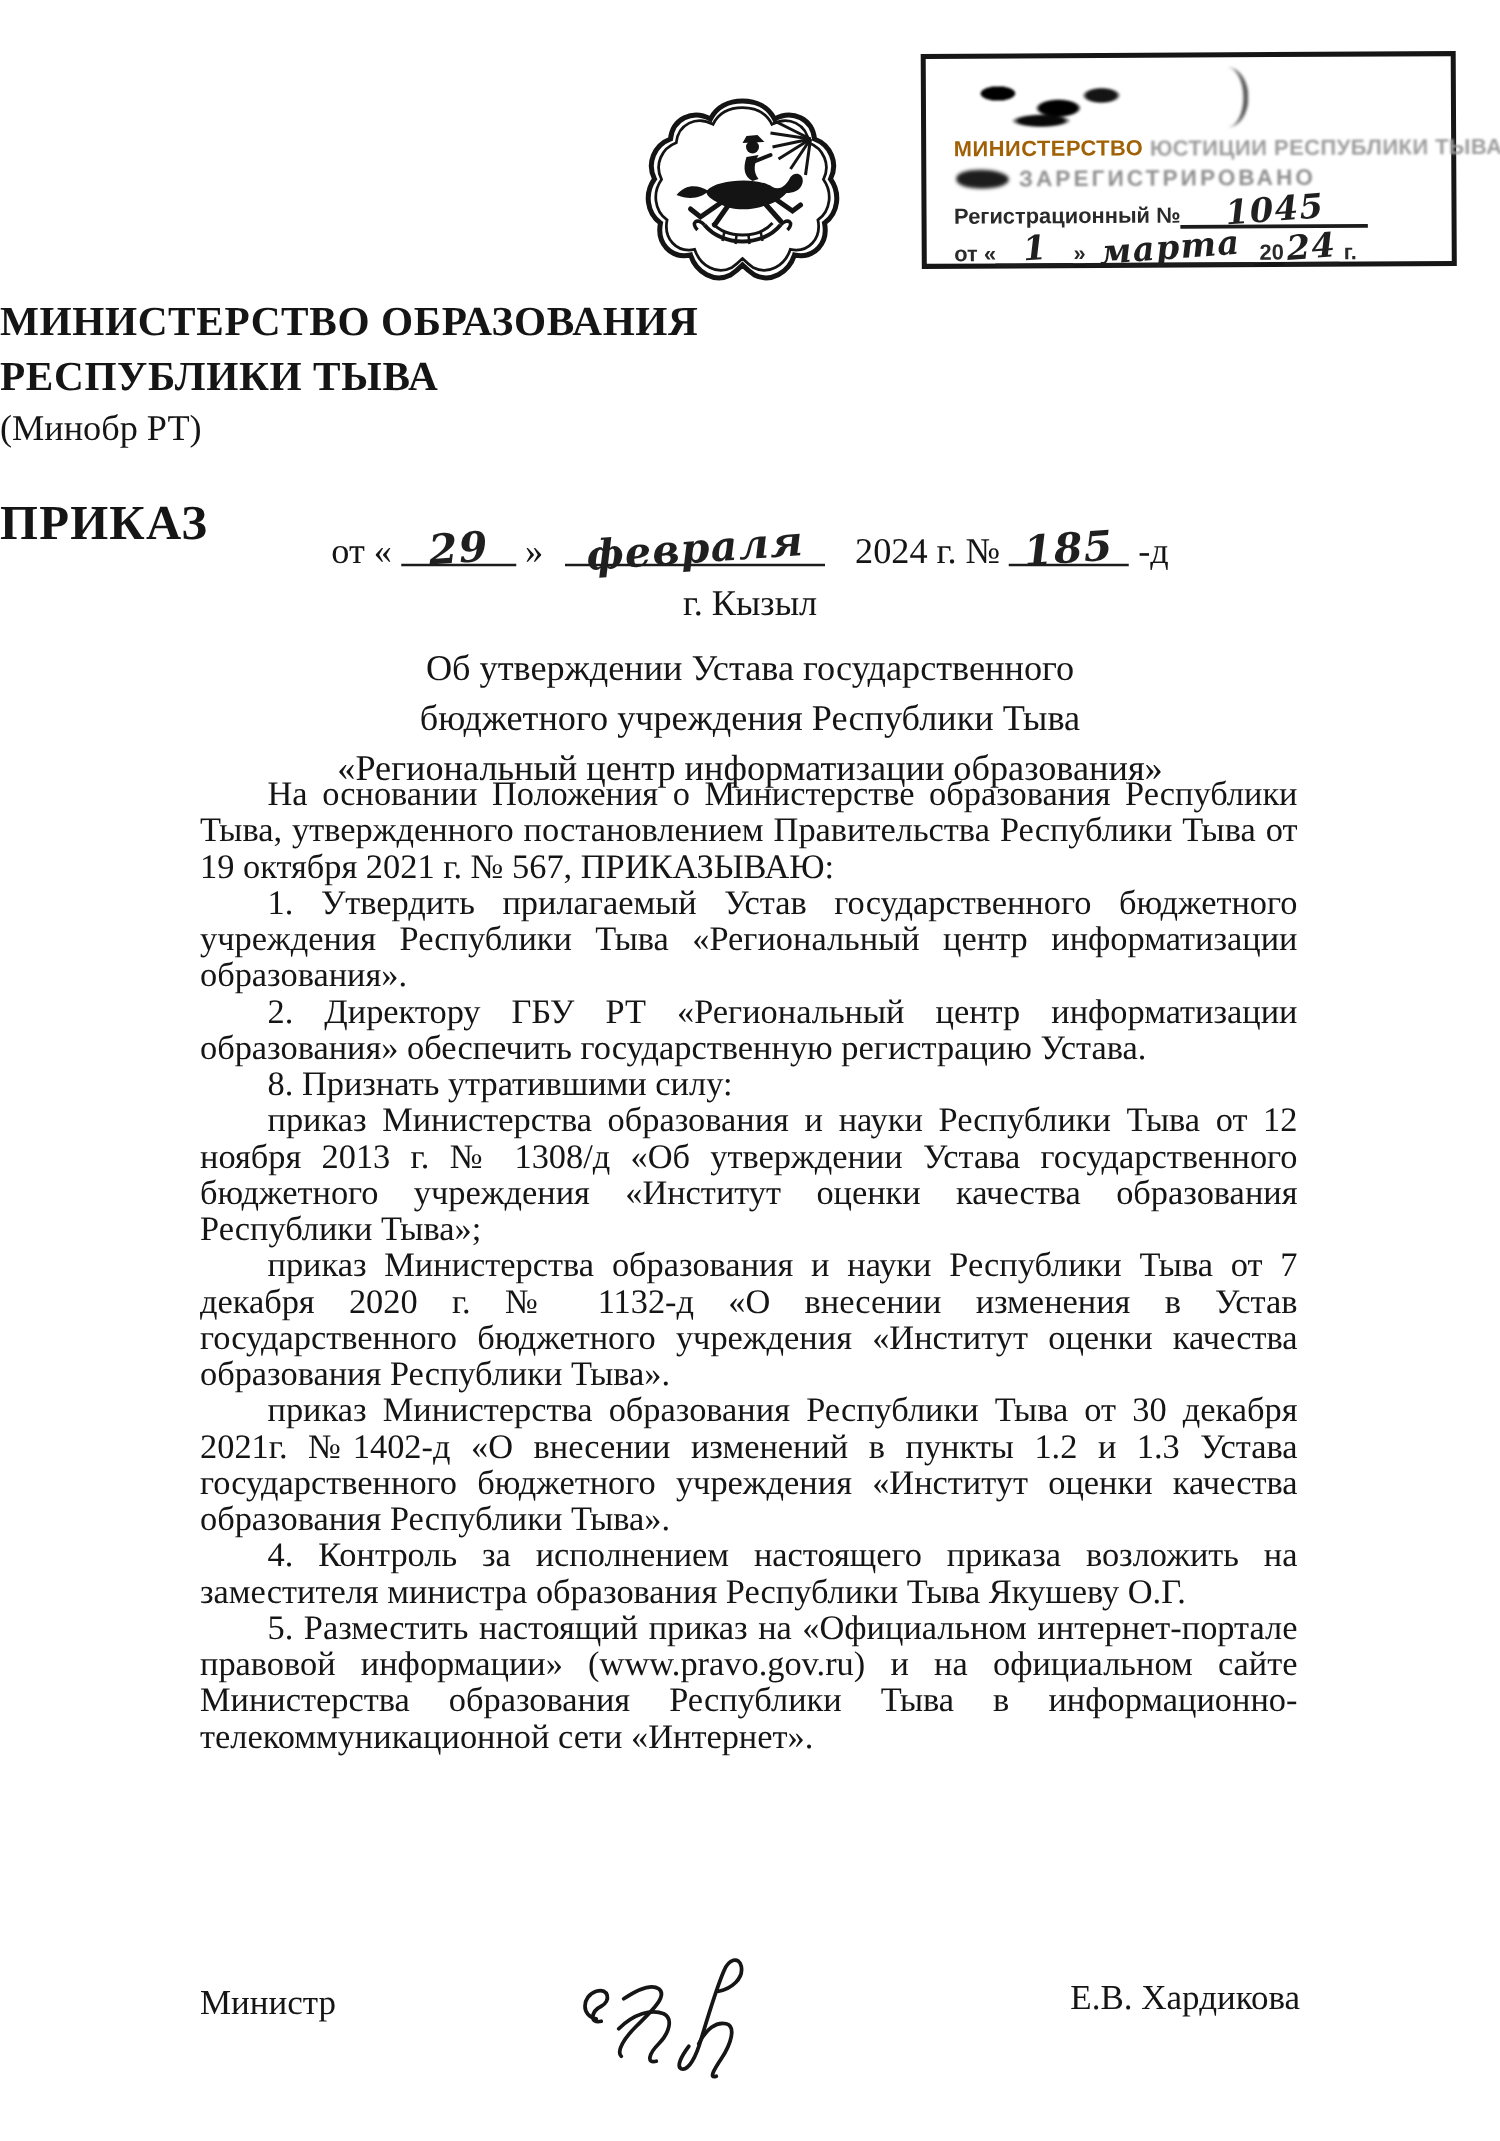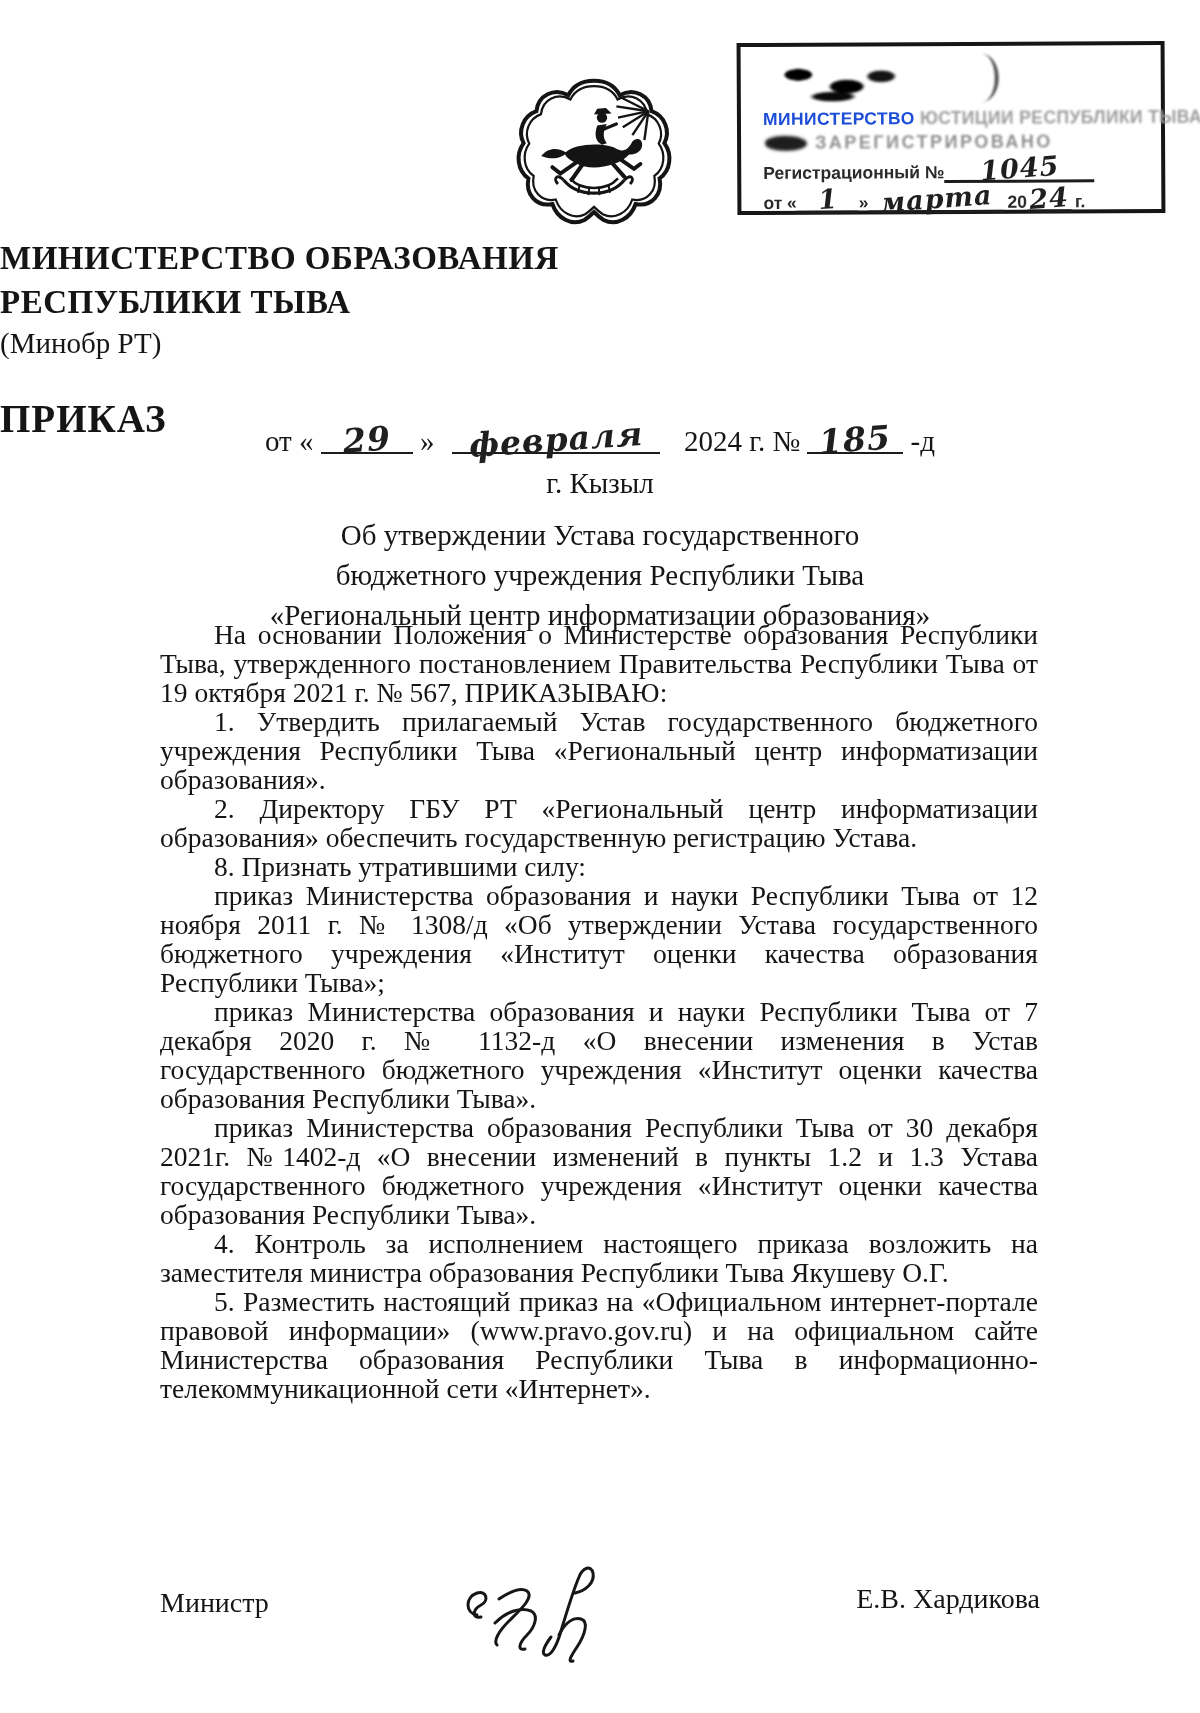--- a/index.html
+++ b/index.html
@@ -35,21 +35,21 @@
     filter: blur(1px) contrast(1.4);
   }
   .stamp-arc {
     position: absolute; left: 208px; top: 2px;
     width: 28px; height: 48px;
     border-right: 4px solid #555;
     border-radius: 0 60% 60% 0 / 0 50% 50% 0;
     filter: blur(1.2px);
   }
   .stamp-org { font-size: 17.5px; font-weight: bold; white-space: nowrap; letter-spacing: .4px; }
-  .stamp-org .clear { color: #1d4ed8; }
+  .stamp-org .clear { color: #a16207; }
   .stamp-org .faded { color: #9d9d9d; filter: blur(0.9px); }
   .stamp-reg-line { margin-top: 3px; font-size: 18px; font-weight: bold; color: #8f8f8f; letter-spacing: 2.5px; filter: blur(0.8px); position: relative; padding-left: 52px;}
   .stamp-mini-blob { position: absolute; left: 2px; top: 3px; width: 42px; height: 15px; background: #1d1d1d; border-radius: 45% 55% 50% 50%; filter: blur(1.1px); }
   .stamp-field { margin-top: 5px; font-size: 17.5px; font-weight: bold; color: #2a2a2a; display: flex; align-items: flex-end; }
   .wr-line { display: inline-flex; justify-content: center; align-items: flex-end; border-bottom: 3px solid #1c1c1c; }
   .hand {
     font-family: "DejaVu Serif", serif;
     font-style: italic; font-weight: bold; color: #1f1f1f;
     transform: rotate(-4deg);
     letter-spacing: 1px;
@@ -219,21 +219,21 @@
     <div>Об утверждении Устава государственного</div>
     <div>бюджетного учреждения Республики Тыва</div>
     <div>«Региональный центр информатизации образования»</div>
   </div>
 
   <div class="body-text">
     <p>На основании Положения о Министерстве образования Республики Тыва, утвержденного постановлением Правительства Республики Тыва от 19 октября 2021 г. № 567, ПРИКАЗЫВАЮ:</p>
     <p>1. Утвердить прилагаемый Устав государственного бюджетного учреждения Республики Тыва «Региональный центр информатизации образования».</p>
     <p>2. Директору ГБУ РТ «Региональный центр информатизации образования» обеспечить государственную регистрацию Устава.</p>
     <p>8.  Признать утратившими силу:</p>
-    <p>приказ Министерства образования и науки Республики Тыва от 12 ноября 2011 г. № 1308/д «Об утверждении Устава государственного бюджетного учреждения «Институт оценки качества образования Республики Тыва»;</p>
+    <p>приказ Министерства образования и науки Республики Тыва от 12 ноября 2013 г. № 1308/д «Об утверждении Устава государственного бюджетного учреждения «Институт оценки качества образования Республики Тыва»;</p>
     <p>приказ Министерства образования и науки Республики Тыва от 7 декабря 2020 г. № 1132-д «О внесении изменения в Устав государственного бюджетного учреждения «Институт оценки качества образования Республики Тыва».</p>
     <p>приказ Министерства образования Республики Тыва от 30 декабря 2021г. №1402-д «О внесении изменений в пункты 1.2 и 1.3 Устава государственного бюджетного учреждения «Институт оценки качества образования Республики Тыва».</p>
     <p>4. Контроль за исполнением настоящего приказа возложить на заместителя министра образования Республики Тыва Якушеву О.Г.</p>
     <p>5. Разместить настоящий приказ на «Официальном интернет-портале правовой информации» (www.pravo.gov.ru) и на официальном сайте Министерства образования Республики Тыва в информационно-телекоммуникационной сети «Интернет».</p>
   </div>
 
   <div class="sign-row">
     <span class="sign-title">Министр</span>
     <span class="signature-svg">
       <svg width="170" height="120" viewBox="0 0 170 120" fill="none" stroke="#161616" stroke-width="3" stroke-linecap="round">

